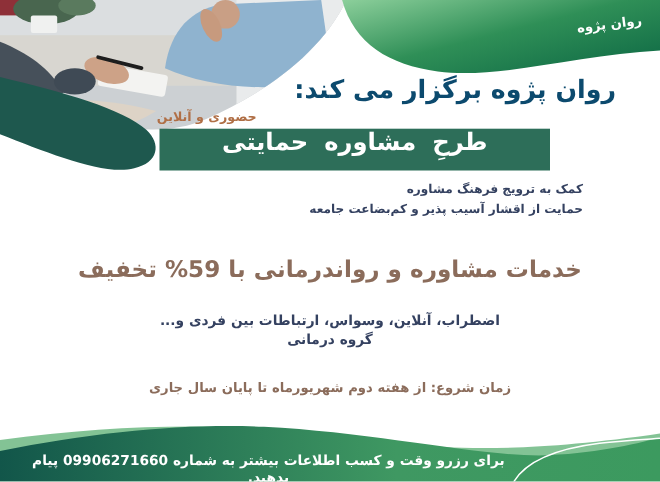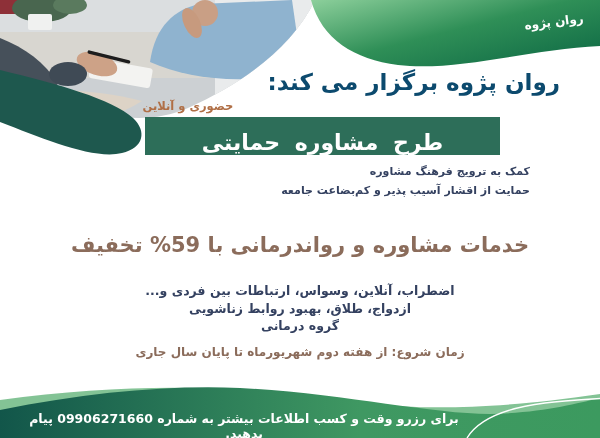--- a/index.html
+++ b/index.html
@@ -18,21 +18,21 @@
   }
   .headline{
     top:69px;right:40px;font-size:23px;font-weight:bold;color:#0c4a6e;z-index:5;
   }
   .mode-label{
     top:99px;left:136px;width:104px;text-align:center;font-size:11.5px;
     font-weight:bold;color:#b06f46;z-index:5;
   }
   .banner{
     position:absolute;top:117px;left:145px;width:355px;height:38px;background:#2d6e59;
-    color:#ffffff;display:flex;align-items:flex-end;justify-content:center;
+    color:#ffffff;display:flex;align-items:flex-start;justify-content:center;
     font-size:22px;font-weight:bold;direction:rtl;word-spacing:7px;z-index:5;
   }
   .goals{
     top:163px;right:70px;text-align:right;font-size:11px;font-weight:bold;
     color:#344160;line-height:18.5px;z-index:5;
   }
   .offer-headline{
     top:233px;left:0;right:0;text-align:center;font-size:21px;font-weight:bold;
     color:#8b6c5b;z-index:5;
   }
@@ -103,21 +103,20 @@
 
   <div class="txt goals">
     <div>کمک به ترویج فرهنگ مشاوره</div>
     <div>حمایت از اقشار آسیب پذیر و کم‌بضاعت جامعه</div>
   </div>
 
   <div class="txt offer-headline">خدمات مشاوره و رواندرمانی با 59% تخفیف</div>
 
   <div class="txt services">
     <div>اضطراب، آنلاین، وسواس، ارتباطات بین فردی و...</div>
-    <div>ازدواج، طلاق، بهبود روابط زناشویی</div>
     <div>گروه درمانی</div>
   </div>
 
   <div class="txt schedule">زمان شروع: از هفته دوم شهریورماه تا پایان سال جاری</div>
 
   <svg id="wave-svg" width="600" height="58" viewBox="0 0 600 58">
     <defs>
       <linearGradient id="waveGrad" x1="0" y1="0" x2="1" y2="0">
         <stop offset="0" stop-color="#12564a"></stop>
         <stop offset="0.6" stop-color="#3f9862"></stop>

